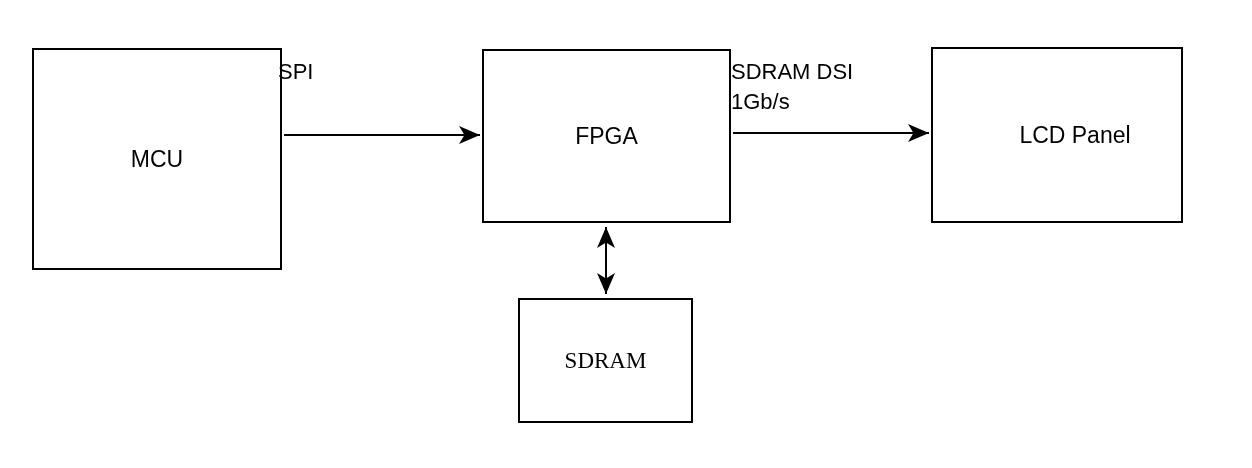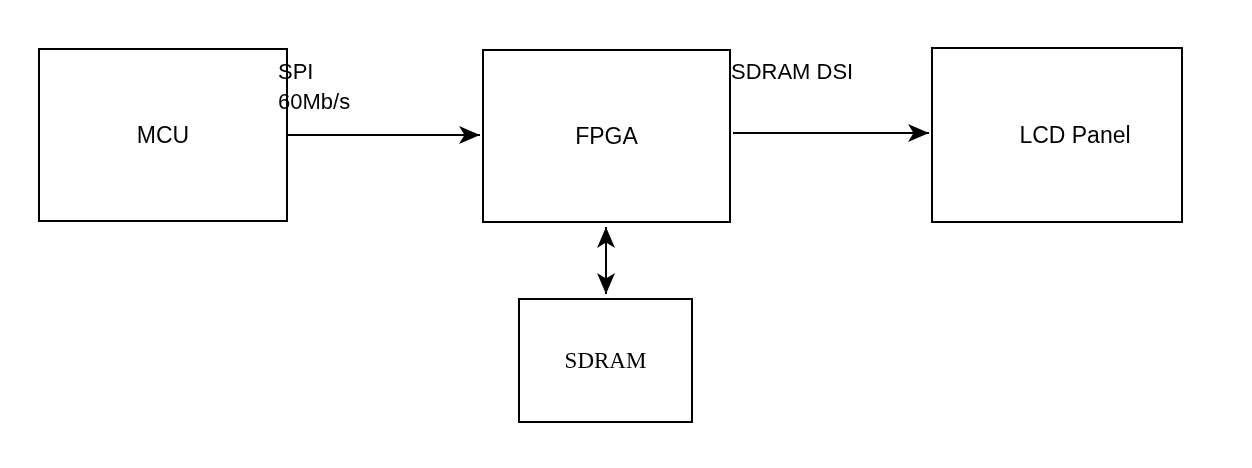--- a/index.html
+++ b/index.html
@@ -20,21 +20,21 @@
     box-sizing: border-box;
     border: 2px solid #000000;
     background: #ffffff;
     display: flex;
     align-items: center;
     justify-content: center;
     font-size: 23px;
     color: #000000;
     white-space: nowrap;
   }
-  .node-mcu   { left: 32px;  top: 48px;  width: 250px; height: 174px; margin-left: 6px; }
+  .node-mcu   { left: 32px;  top: 48px;  width: 250px; height: 222px; }
   .node-fpga  { left: 482px; top: 49px;  width: 249px; height: 174px; }
   .node-lcd   { left: 931px; top: 47px;  width: 252px; height: 176px; padding-left: 36px; }
   .node-sdram { left: 518px; top: 298px; width: 175px; height: 125px; font-family: Liberation Serif, serif; }
 
   .edge-label {
     position: absolute;
     width: 200px;
     text-align: left;
     font-size: 22px;
     line-height: 30px;
@@ -80,20 +80,20 @@
   <div class="node node-lcd">
     <span>LCD Panel</span>
   </div>
 
   <div class="node node-sdram">
     <span>SDRAM</span>
   </div>
 
   <div class="edge-label edge-label-spi">
     <div>SPI</div>
-    <div>60Mb/s</div>
   </div>
 
   <div class="edge-label edge-label-mipi">
     <div>SDRAM DSI</div>
+    <div>1Gb/s</div>
   </div>
 
 </div>
 
 </body></html>

